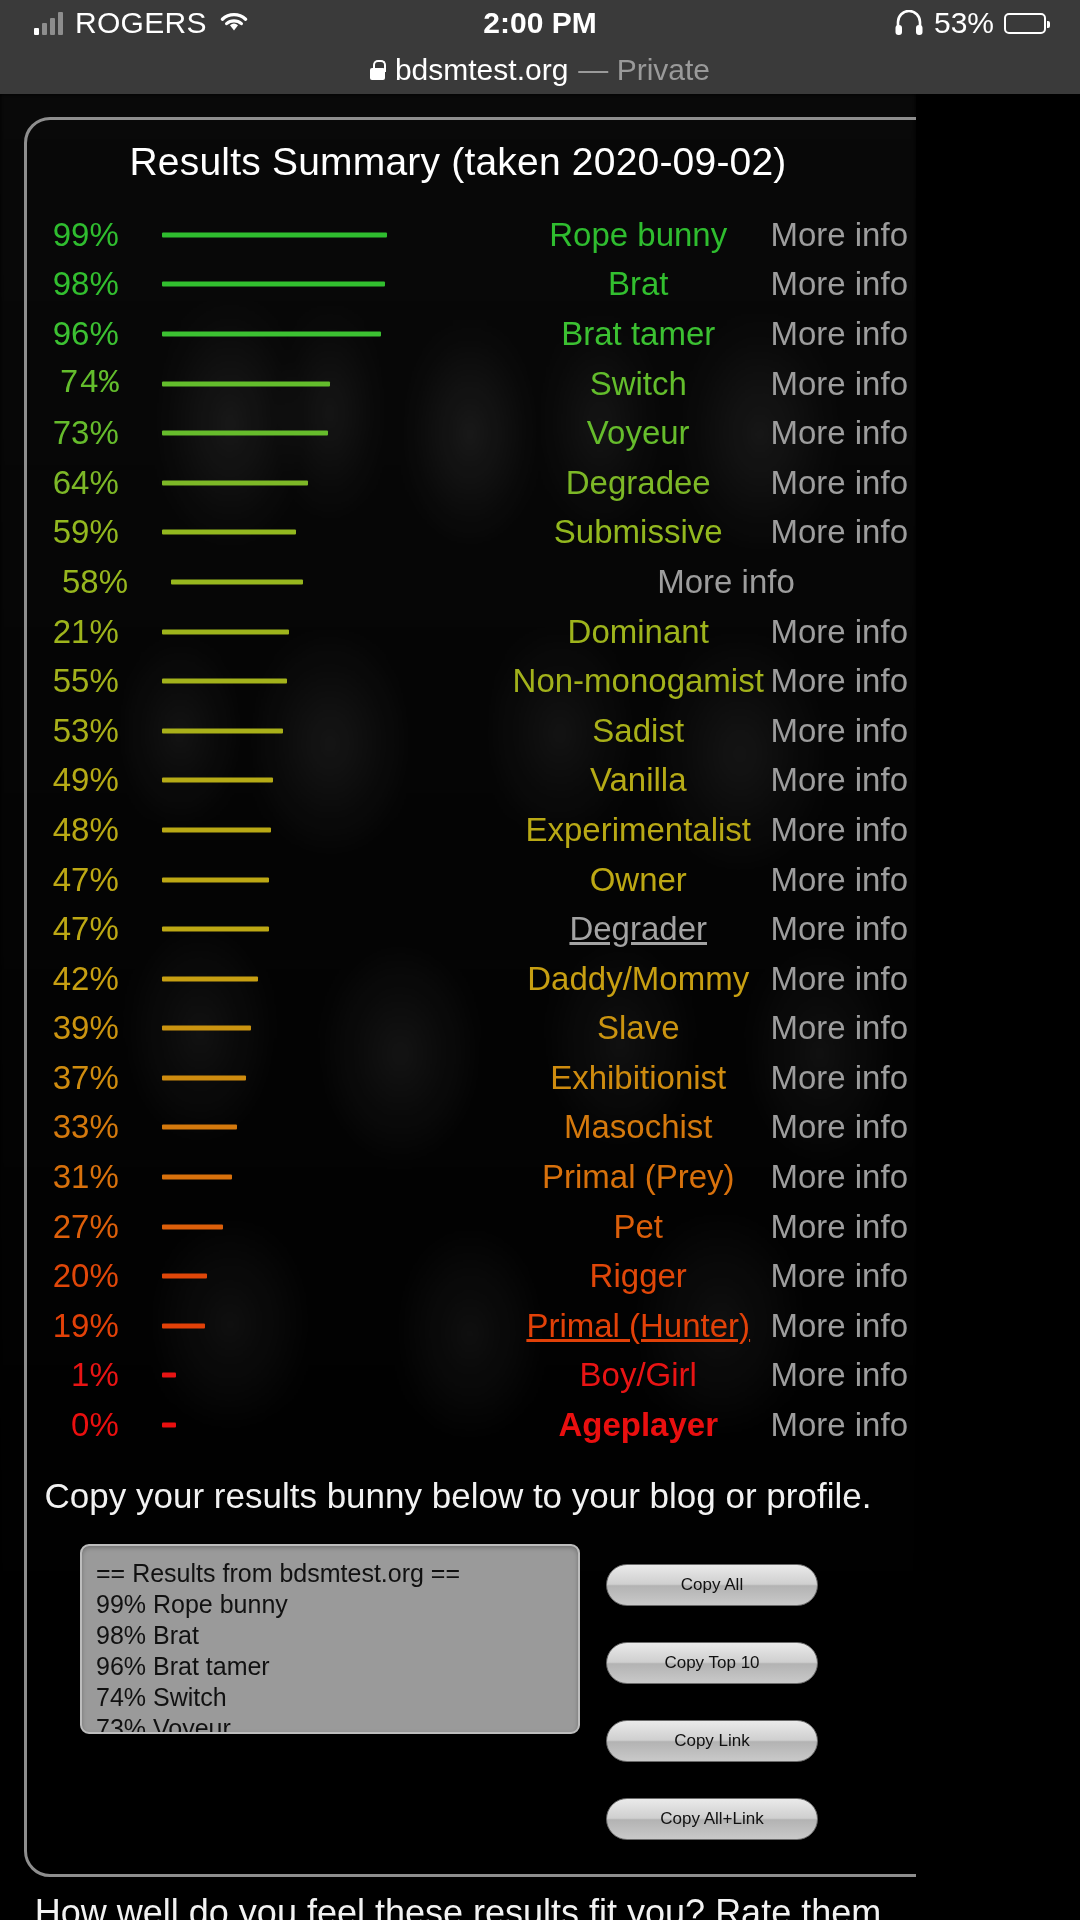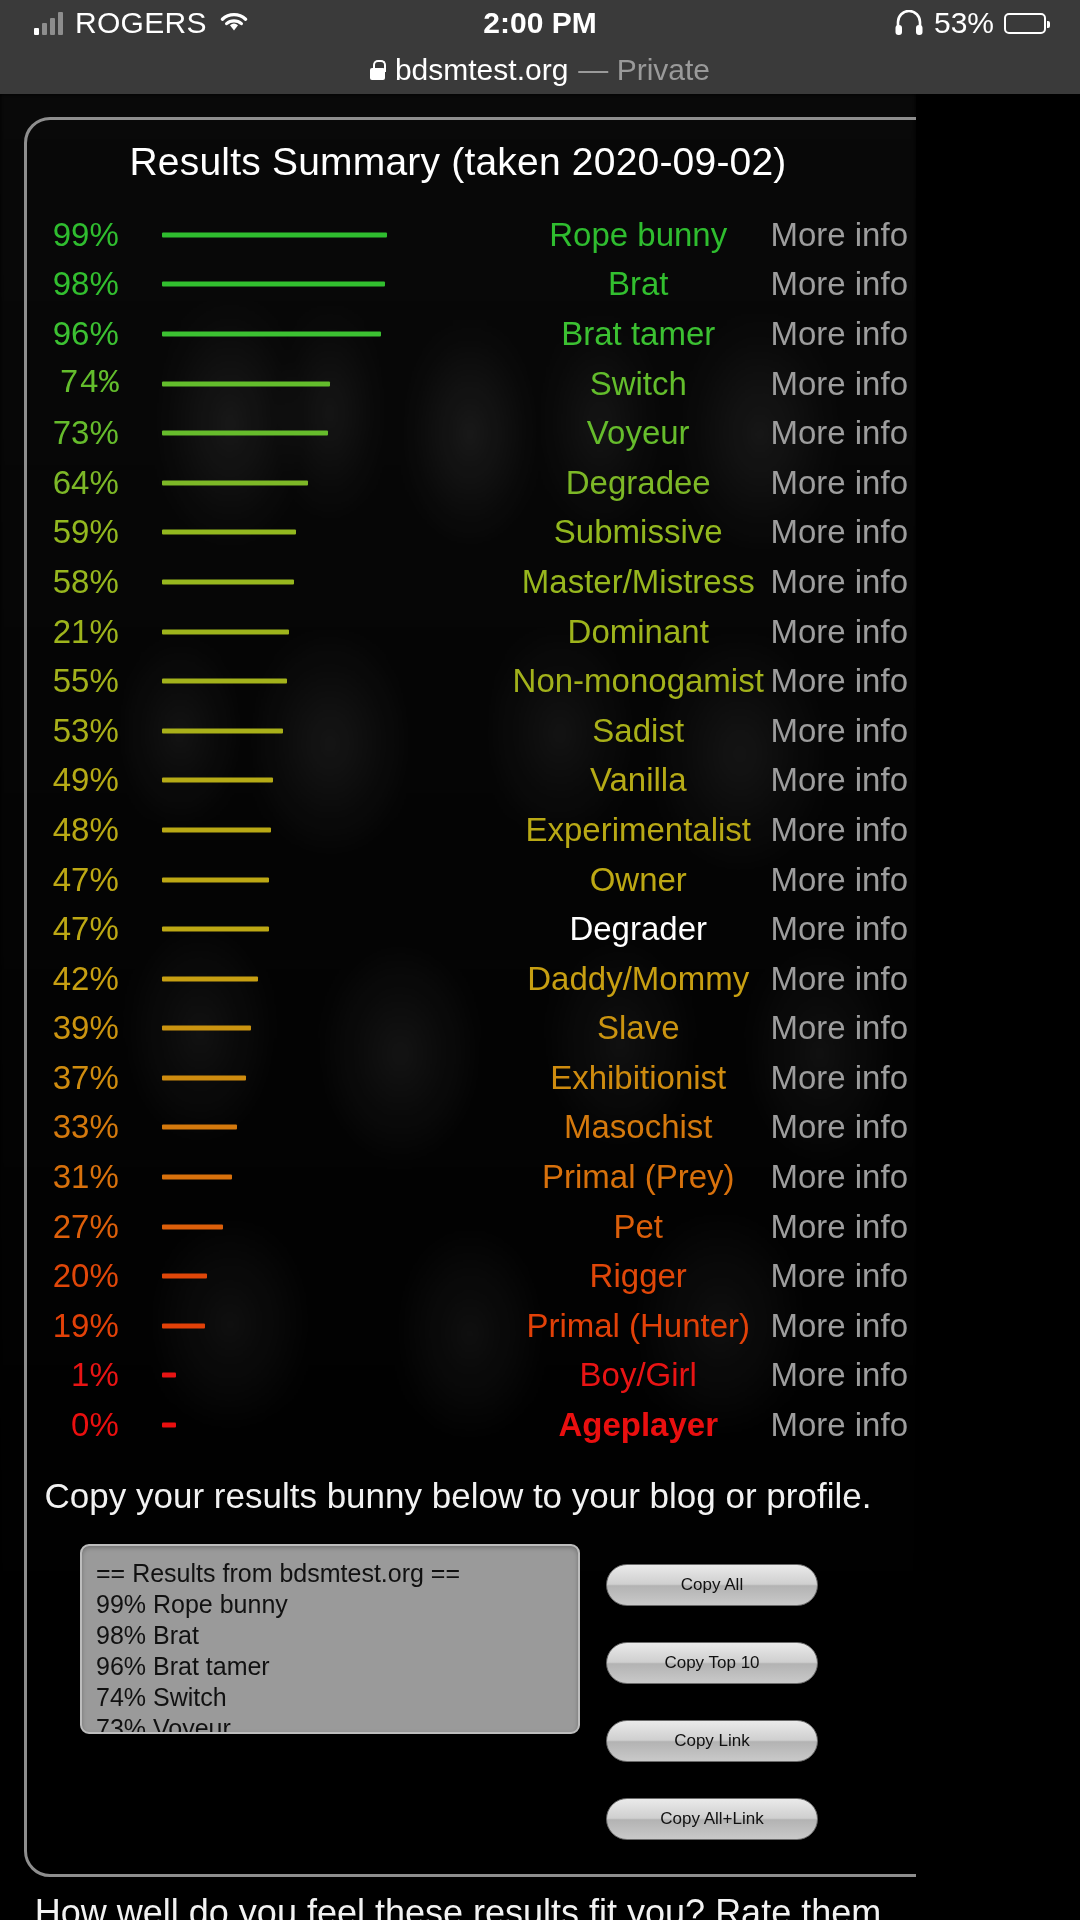--- a/index.html
+++ b/index.html
@@ -327,21 +327,20 @@
             <div class="bar" style="background: rgb(147, 184, 31); width: 134.52px;"></div>
           </div>
           <div class="label" style="color: rgb(147, 184, 31);">Submissive</div>
           <div class="moreinfo">More info</div>
         </div>
         <div class="row">
           <div class="pct" style="color: rgb(151, 183, 30);">58%</div>
           <div class="barcell">
             <div class="bar" style="background: rgb(151, 183, 30); width: 132.24px;"></div>
           </div>
-          <div class="label" style="color: rgb(151, 183, 30);">Master/Mistress</div>
           <div class="moreinfo">More info</div>
         </div>
         <div class="row">
           <div class="pct" style="color: rgb(158, 180, 28);">21%</div>
           <div class="barcell">
             <div class="bar" style="background: rgb(158, 180, 28); width: 127.68px;"></div>
           </div>
           <div class="label" style="color: rgb(158, 180, 28);">Dominant</div>
           <div class="moreinfo">More info</div>
         </div>
@@ -383,21 +382,21 @@
             <div class="bar" style="background: rgb(189, 168, 20); width: 107.16px;"></div>
           </div>
           <div class="label" style="color: rgb(189, 168, 20);">Owner</div>
           <div class="moreinfo">More info</div>
         </div>
         <div class="row">
           <div class="pct" style="color: rgb(189, 168, 20);">47%</div>
           <div class="barcell">
             <div class="bar" style="background: rgb(189, 168, 20); width: 107.16px;"></div>
           </div>
-          <div class="label" style="color: #ffffff;">Degrader</div>
+          <div class="label" style="color: #a3a3a3; text-decoration: underline;">Degrader</div>
           <div class="moreinfo">More info</div>
         </div>
         <div class="row">
           <div class="pct" style="color: rgb(199, 159, 18);">42%</div>
           <div class="barcell">
             <div class="bar" style="background: rgb(199, 159, 18); width: 95.76px;"></div>
           </div>
           <div class="label" style="color: rgb(199, 159, 18);">Daddy/Mommy</div>
           <div class="moreinfo">More info</div>
         </div>
@@ -447,21 +446,21 @@
             <div class="bar" style="background: rgb(224, 71, 9); width: 45.6px;"></div>
           </div>
           <div class="label" style="color: rgb(224, 71, 9);">Rigger</div>
           <div class="moreinfo">More info</div>
         </div>
         <div class="row">
           <div class="pct" style="color: rgb(226, 65, 8);">19%</div>
           <div class="barcell">
             <div class="bar" style="background: rgb(226, 65, 8); width: 43.32px;"></div>
           </div>
-          <div class="label" style="color: rgb(226, 65, 8);">Primal (Hunter)</div>
+          <div class="label" style="color: rgb(226, 65, 8); text-decoration: underline;">Primal (Hunter)</div>
           <div class="moreinfo">More info</div>
         </div>
         <div class="row">
           <div class="pct" style="color: rgb(232, 20, 20);">1%</div>
           <div class="barcell">
             <div class="bar" style="background: rgb(232, 20, 20); width: 14px;"></div>
           </div>
           <div class="label" style="color: rgb(232, 20, 20);">Boy/Girl</div>
           <div class="moreinfo">More info</div>
         </div>

